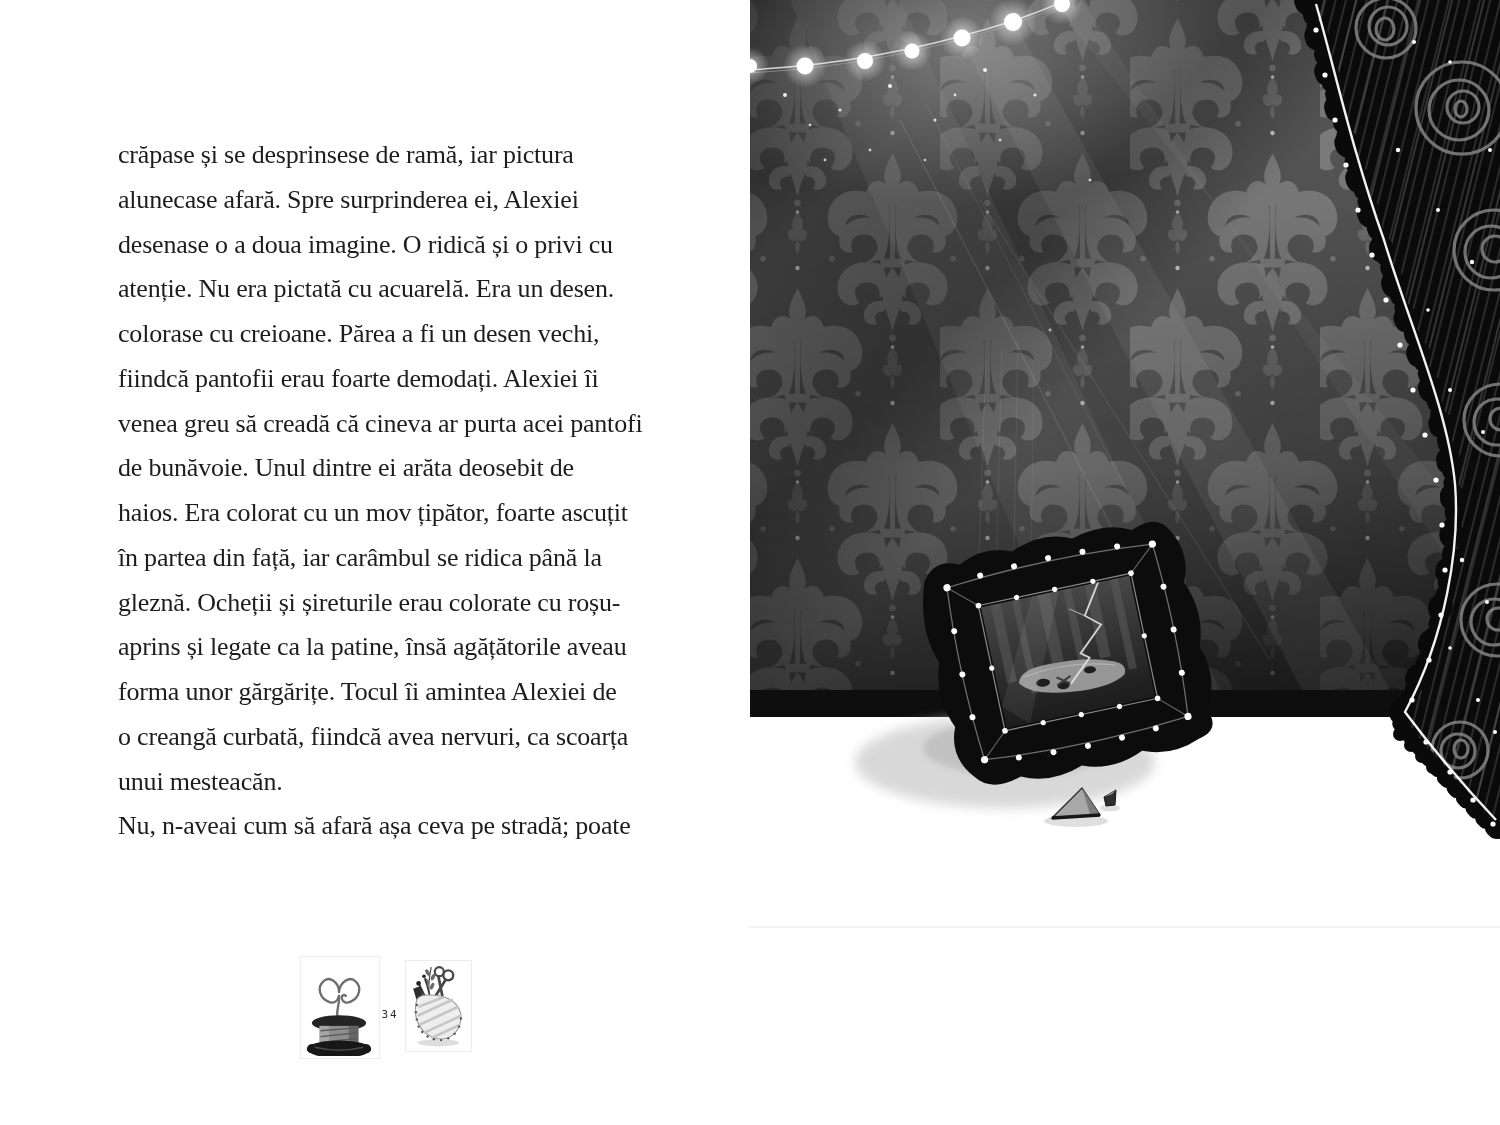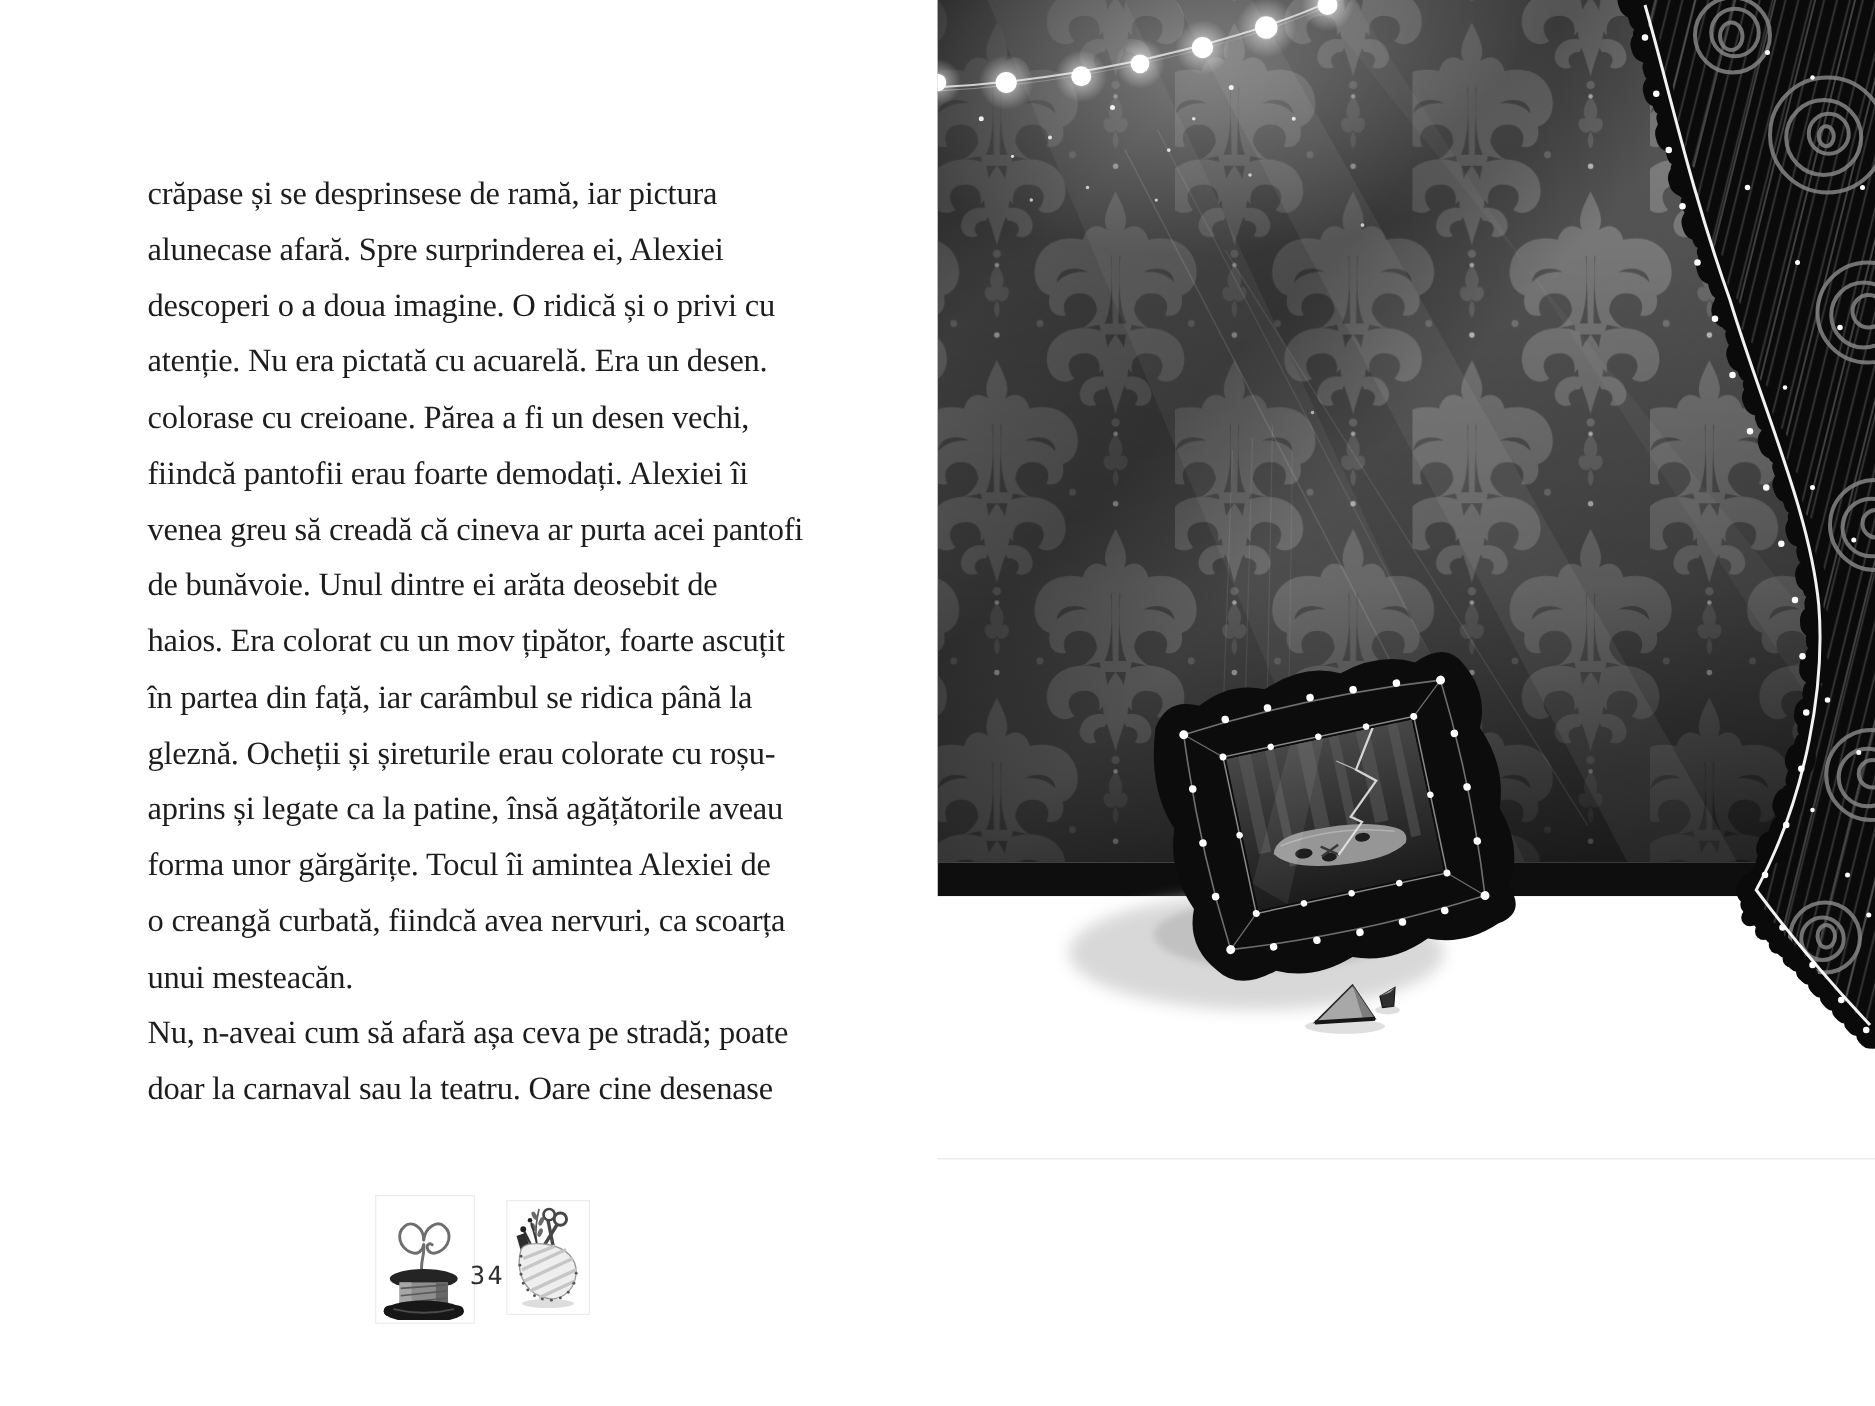--- a/index.html
+++ b/index.html
@@ -12,48 +12,47 @@
        font-family:"Liberation Serif", serif; color:var(--ink); overflow:hidden;}
   .page{position:relative;width:1500px;height:1125px;background:var(--paper);}
   .text-block{position:absolute;left:118px;top:133px;width:560px;
       font-size:26px;letter-spacing:-0.2px;line-height:44.75px;color:var(--ink);}
   .text-line{white-space:nowrap;height:44.75px;}
   .illustration{position:absolute;left:750px;top:0;width:750px;height:928px;}
   .img-box{position:absolute;background:#fff;border:1px solid #ececec;}
   .spool-box{left:300px;top:956px;width:78px;height:101px;}
   .pincushion-box{left:405px;top:960px;width:65px;height:90px;}
   .page-number{position:absolute;left:372px;top:1008px;width:36px;text-align:center;
-      font-family:"DejaVu Sans Mono", monospace;font-size:20px;color:#2e2e2e;letter-spacing:2px;}
+      font-family:"DejaVu Sans Mono", monospace;font-size:11px;color:#2e2e2e;letter-spacing:2px;}
   svg{display:block;}
   .damask-fill{fill:var(--wall-motif);}
   .pend-fill{fill:#7f7f7f;}
 </style>
 </head>
 <body>
 
 <div class="page">
 
   <div class="text-block">
       <div class="text-line">crăpase și se desprinsese de ramă, iar pictura</div>
       <div class="text-line">alunecase afară. Spre surprinderea ei, Alexiei</div>
-      <div class="text-line">descoperi o a doua imagine. O ridică și o privi cu</div>
+      <div class="text-line">desenase o a doua imagine. O ridică și o privi cu</div>
       <div class="text-line">atenție. Nu era pictată cu acuarelă. Era un desen.</div>
       <div class="text-line">colorase cu creioane. Părea a fi un desen vechi,</div>
       <div class="text-line">fiindcă pantofii erau foarte demodați. Alexiei îi</div>
       <div class="text-line">venea greu să creadă că cineva ar purta acei pantofi</div>
       <div class="text-line">de bunăvoie. Unul dintre ei arăta deosebit de</div>
       <div class="text-line">haios. Era colorat cu un mov țipător, foarte ascuțit</div>
       <div class="text-line">în partea din față, iar carâmbul se ridica până la</div>
       <div class="text-line">gleznă. Ocheții și șireturile erau colorate cu roșu-</div>
       <div class="text-line">aprins și legate ca la patine, însă agățătorile aveau</div>
       <div class="text-line">forma unor gărgărițe. Tocul îi amintea Alexiei de</div>
       <div class="text-line">o creangă curbată, fiindcă avea nervuri, ca scoarța</div>
       <div class="text-line">unui mesteacăn.</div>
       <div class="text-line">Nu, n-aveai cum să afară așa ceva pe stradă; poate</div>
-      <div class="text-line">doar la carnaval sau la teatru. Oare cine desenase</div>
     </div>
 
   <svg class="illustration" width="750" height="928" viewBox="0 0 750 928">
     <defs>
 
       <g id="dmHalf">
         <path d="M-4,-44 C-28,-60 -52,-56 -58,-36 C-62,-20 -52,-10 -40,-12 C-46,-22 -42,-32 -30,-32 C-16,-32 -10,-20 -12,-6 C-14,4 -20,10 -26,12 L-8,8 C-2,-4 -2,-30 -4,-44 Z"></path>
         <path d="M-8,-26 C-26,-34 -44,-28 -48,-12 C-50,-2 -44,4 -36,2 C-40,-6 -36,-14 -26,-14 C-16,-14 -12,-6 -14,4 L-6,-2 Z"></path>
         <path d="M-8,14 C-30,6 -50,16 -50,34 C-50,48 -38,54 -30,48 C-36,42 -36,32 -26,30 C-16,28 -10,34 -12,44 L-4,36 Z"></path>
         <path d="M-4,48 C-14,44 -24,48 -26,58 C-27,66 -20,70 -14,67 C-18,62 -16,56 -8,56 Z"></path>

